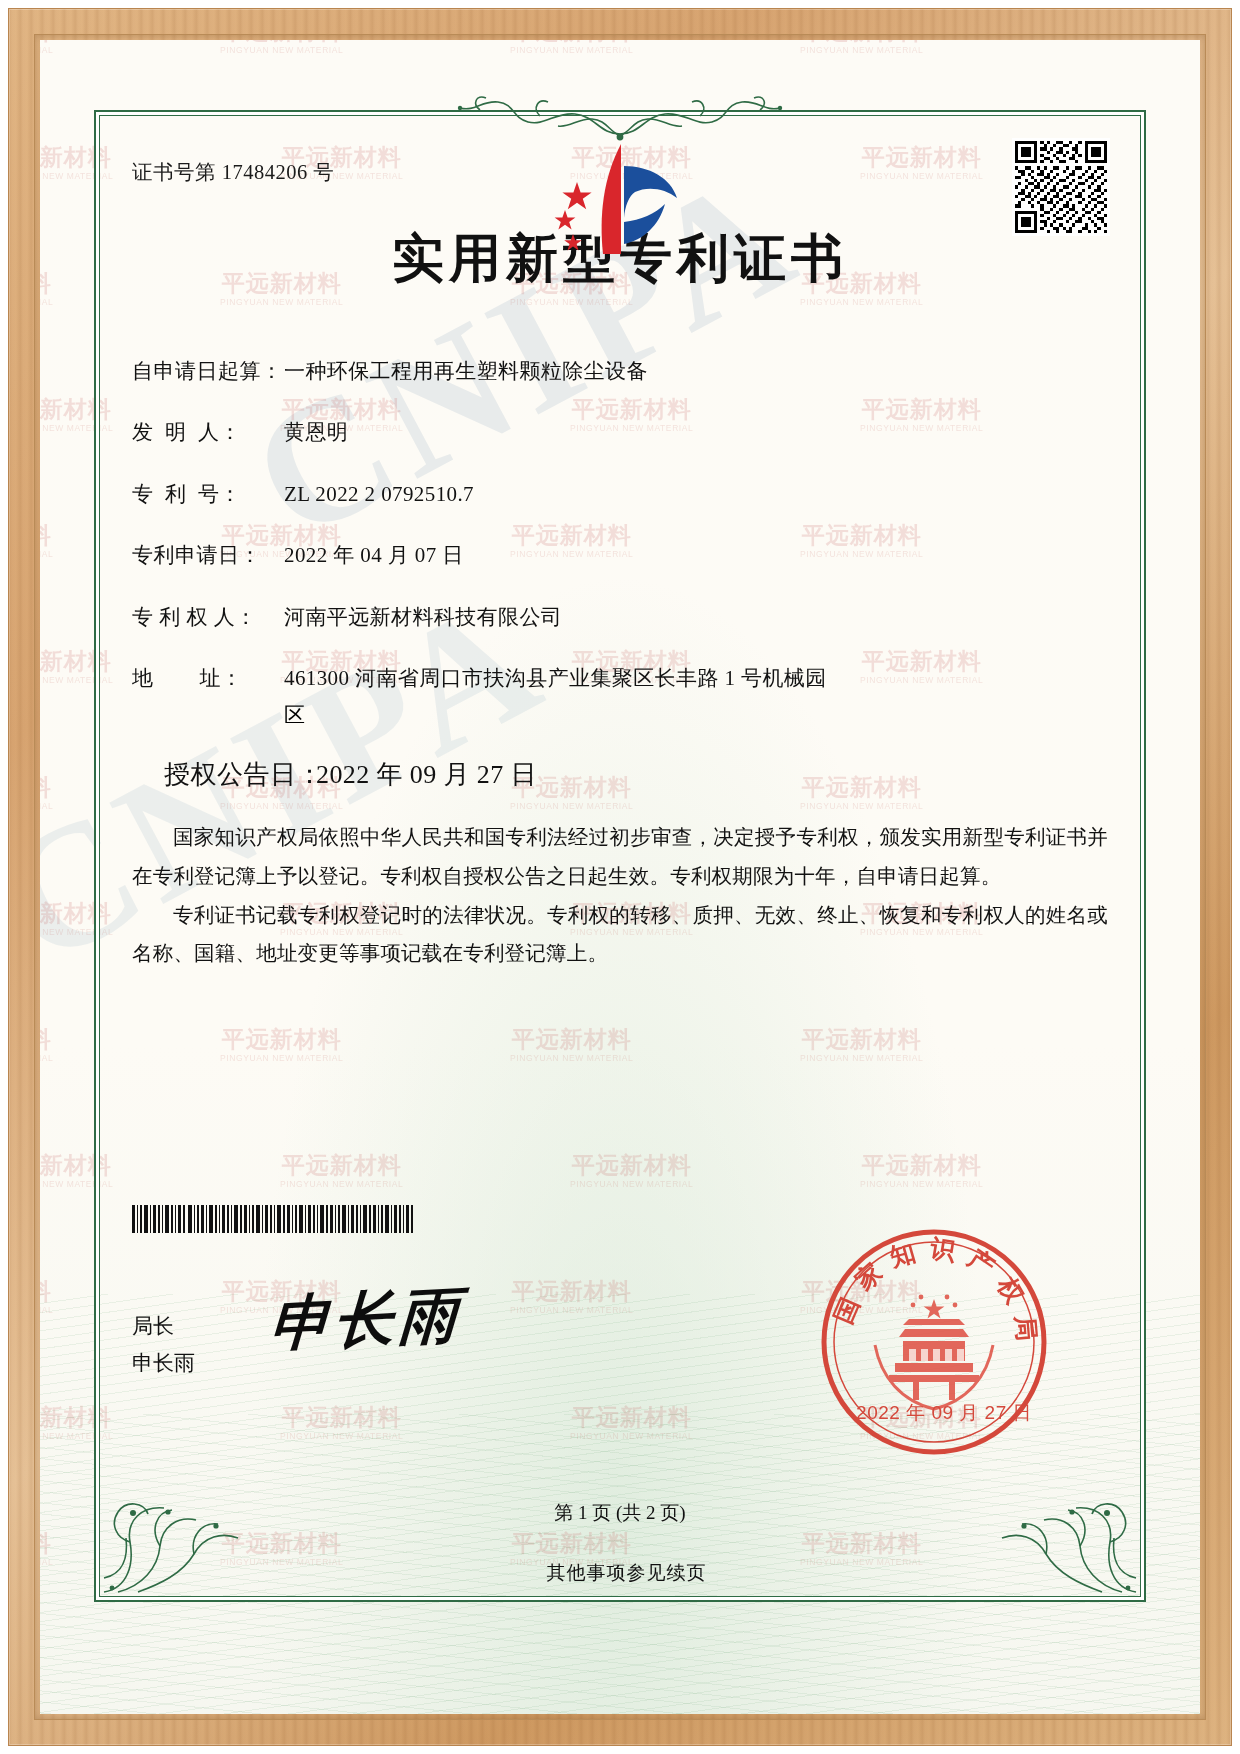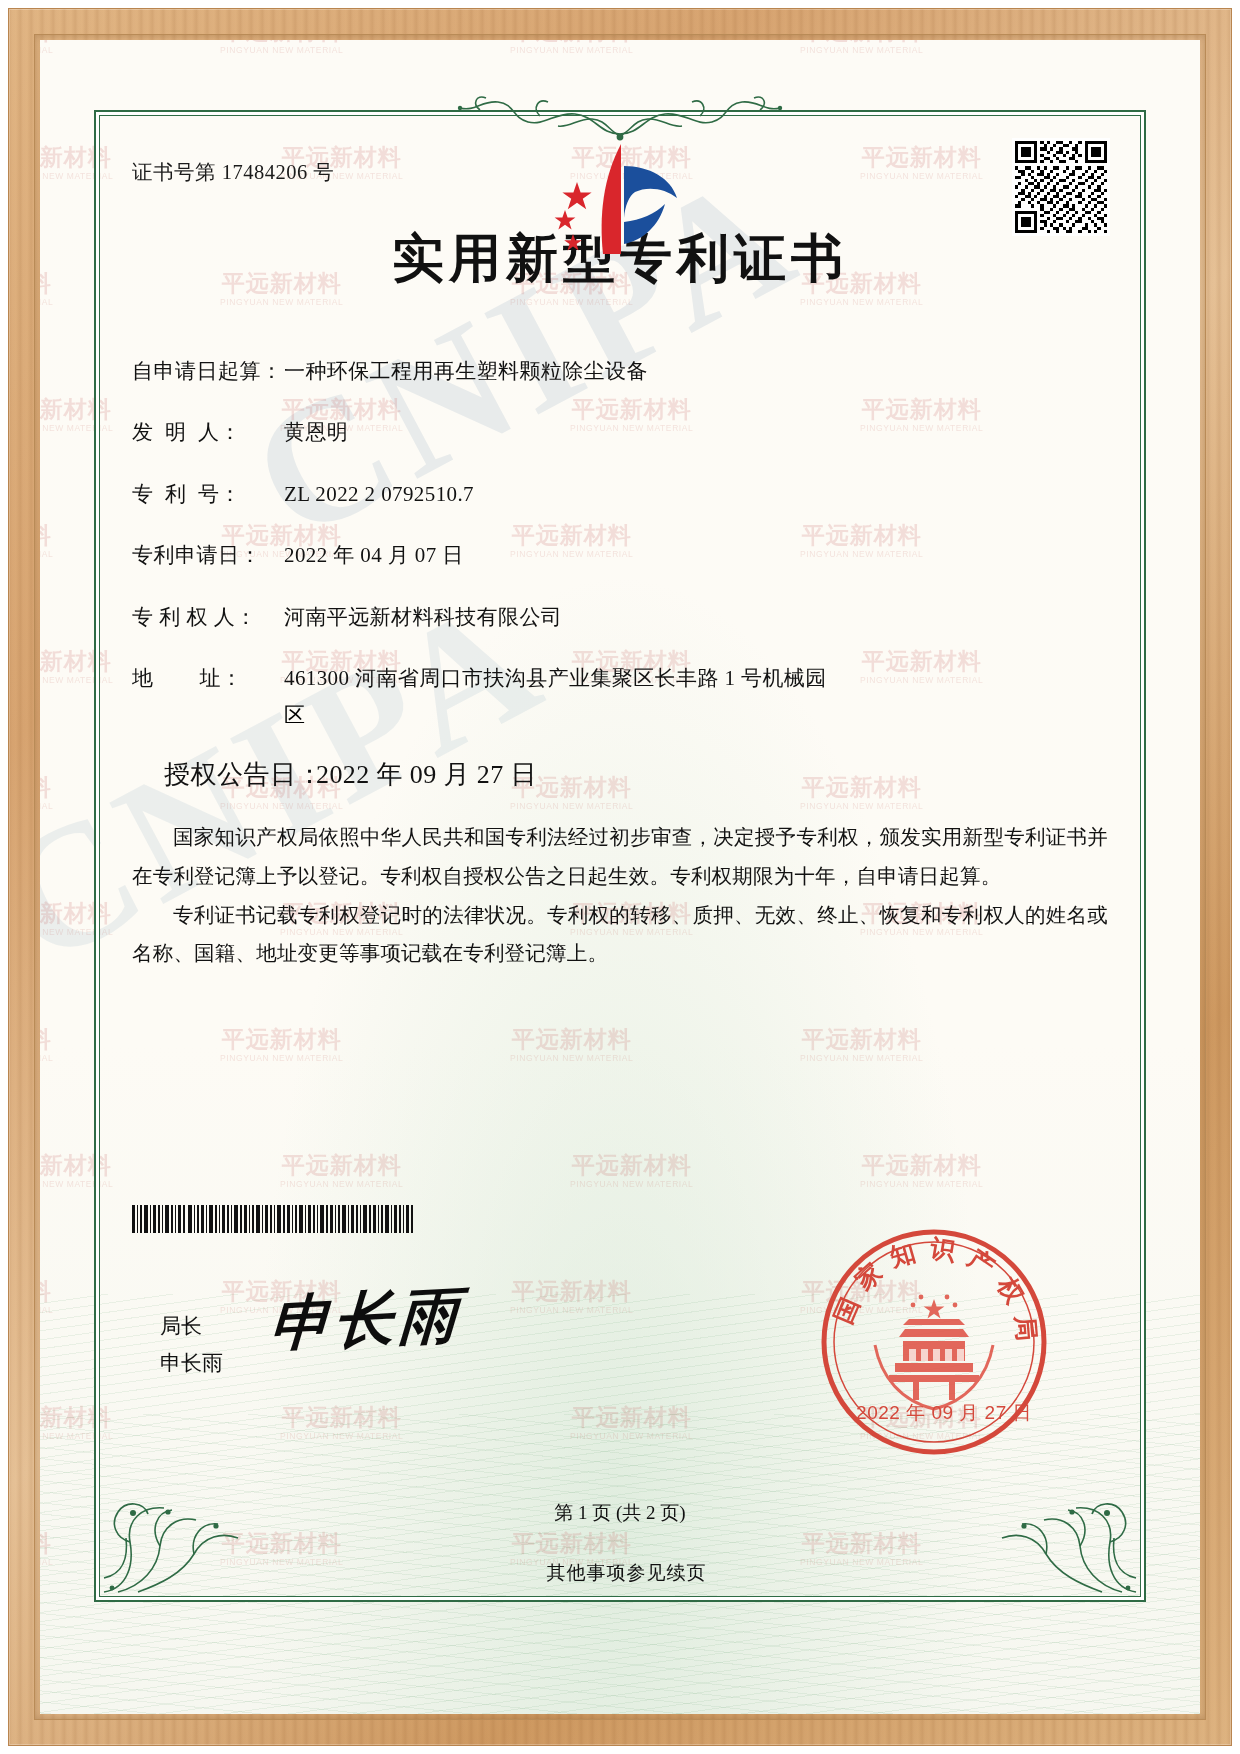--- a/index.html
+++ b/index.html
@@ -236,21 +236,20 @@
   }
 
   
   .sig-block {
     position: absolute;
     left: 92px;
     top: 1268px;
     font-size: 21px;
     line-height: 1.75;
     color: #111;
-    margin-left: 28px;
   }
   .sig-script {
     position: absolute;
     left: 230px;
     top: 1240px;
     font-size: 60px;
     font-family: "Liberation Serif", serif;
     color: #0d0d0d;
     font-weight: bold;
     font-style: italic;

